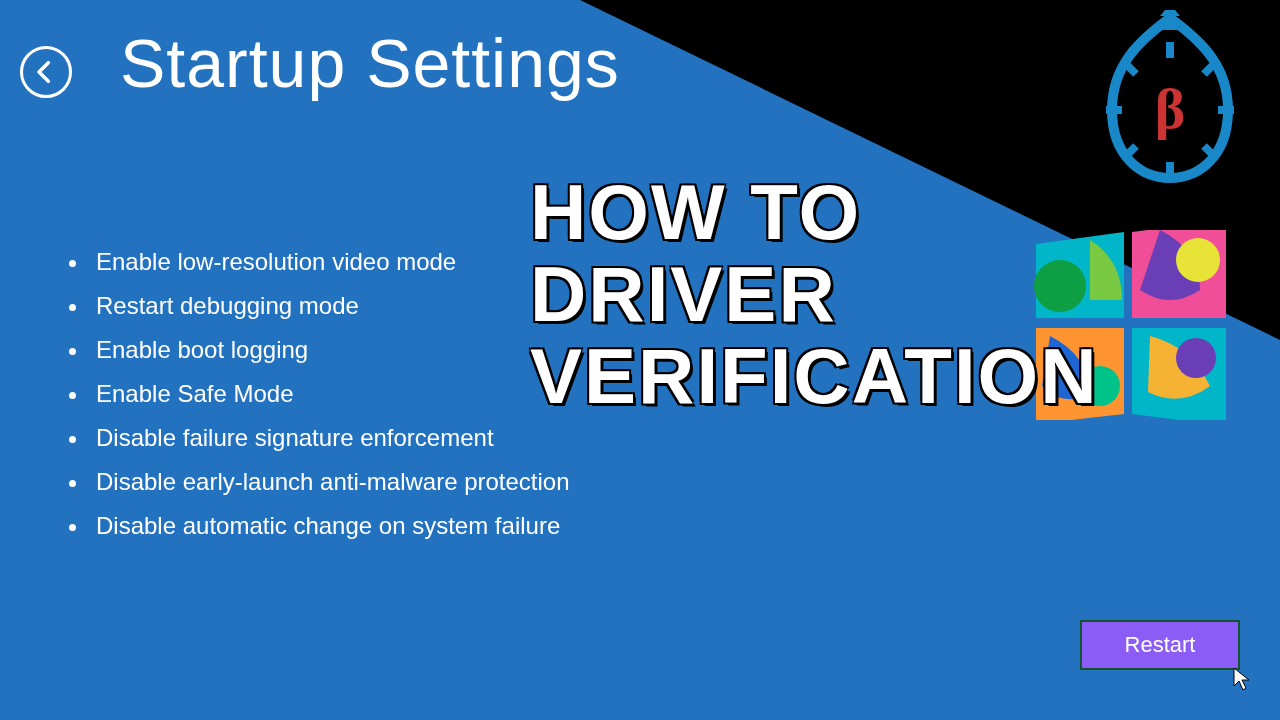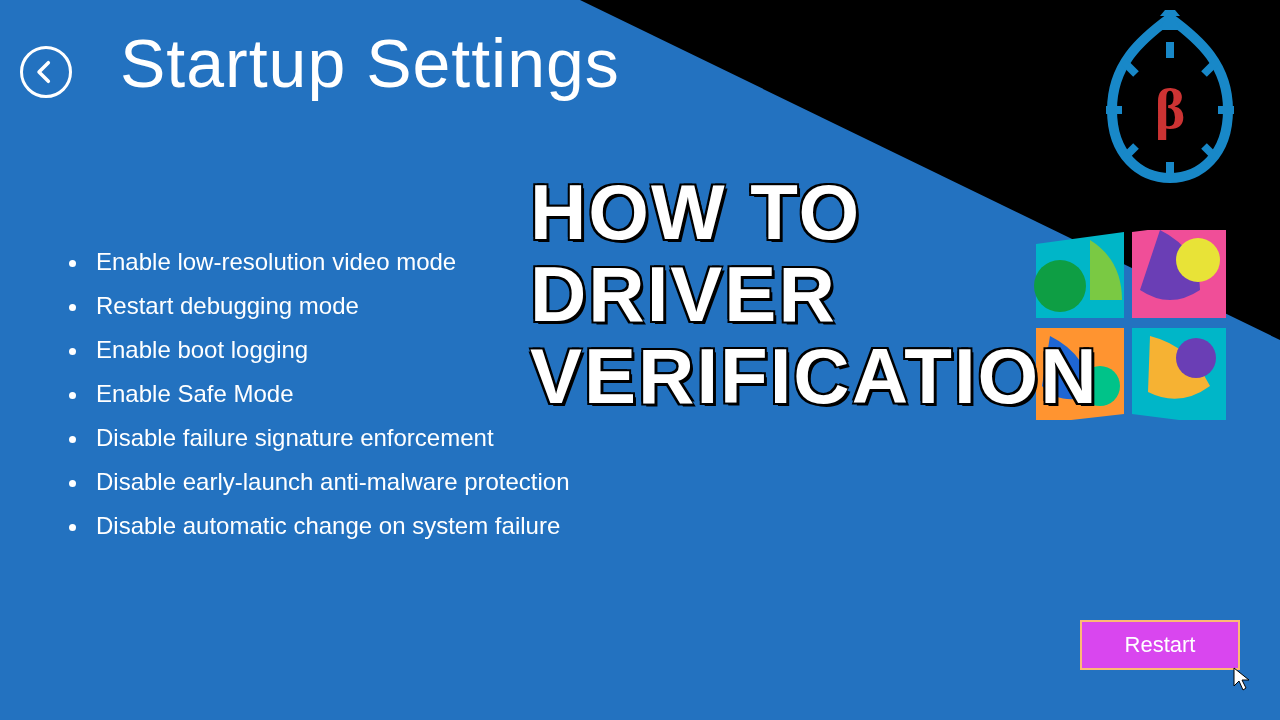--- a/index.html
+++ b/index.html
@@ -59,22 +59,22 @@
   .options li {
     margin-bottom: 16px;
     padding-left: 6px;
   }
   .restart-btn {
     position: absolute;
     bottom: 50px;
     right: 40px;
     width: 160px;
     height: 50px;
-    background: #d946ef;
-    border: 2px solid #fdba74;
+    background: #8b5cf6;
+    border: 2px solid #14532d;
     color: #fff;
     font-size: 22px;
     font-weight: 300;
     cursor: pointer;
     filter: blur(0.3px);
   }
   .cursor {
     position: absolute;
     bottom: 28px;
     right: 28px;

